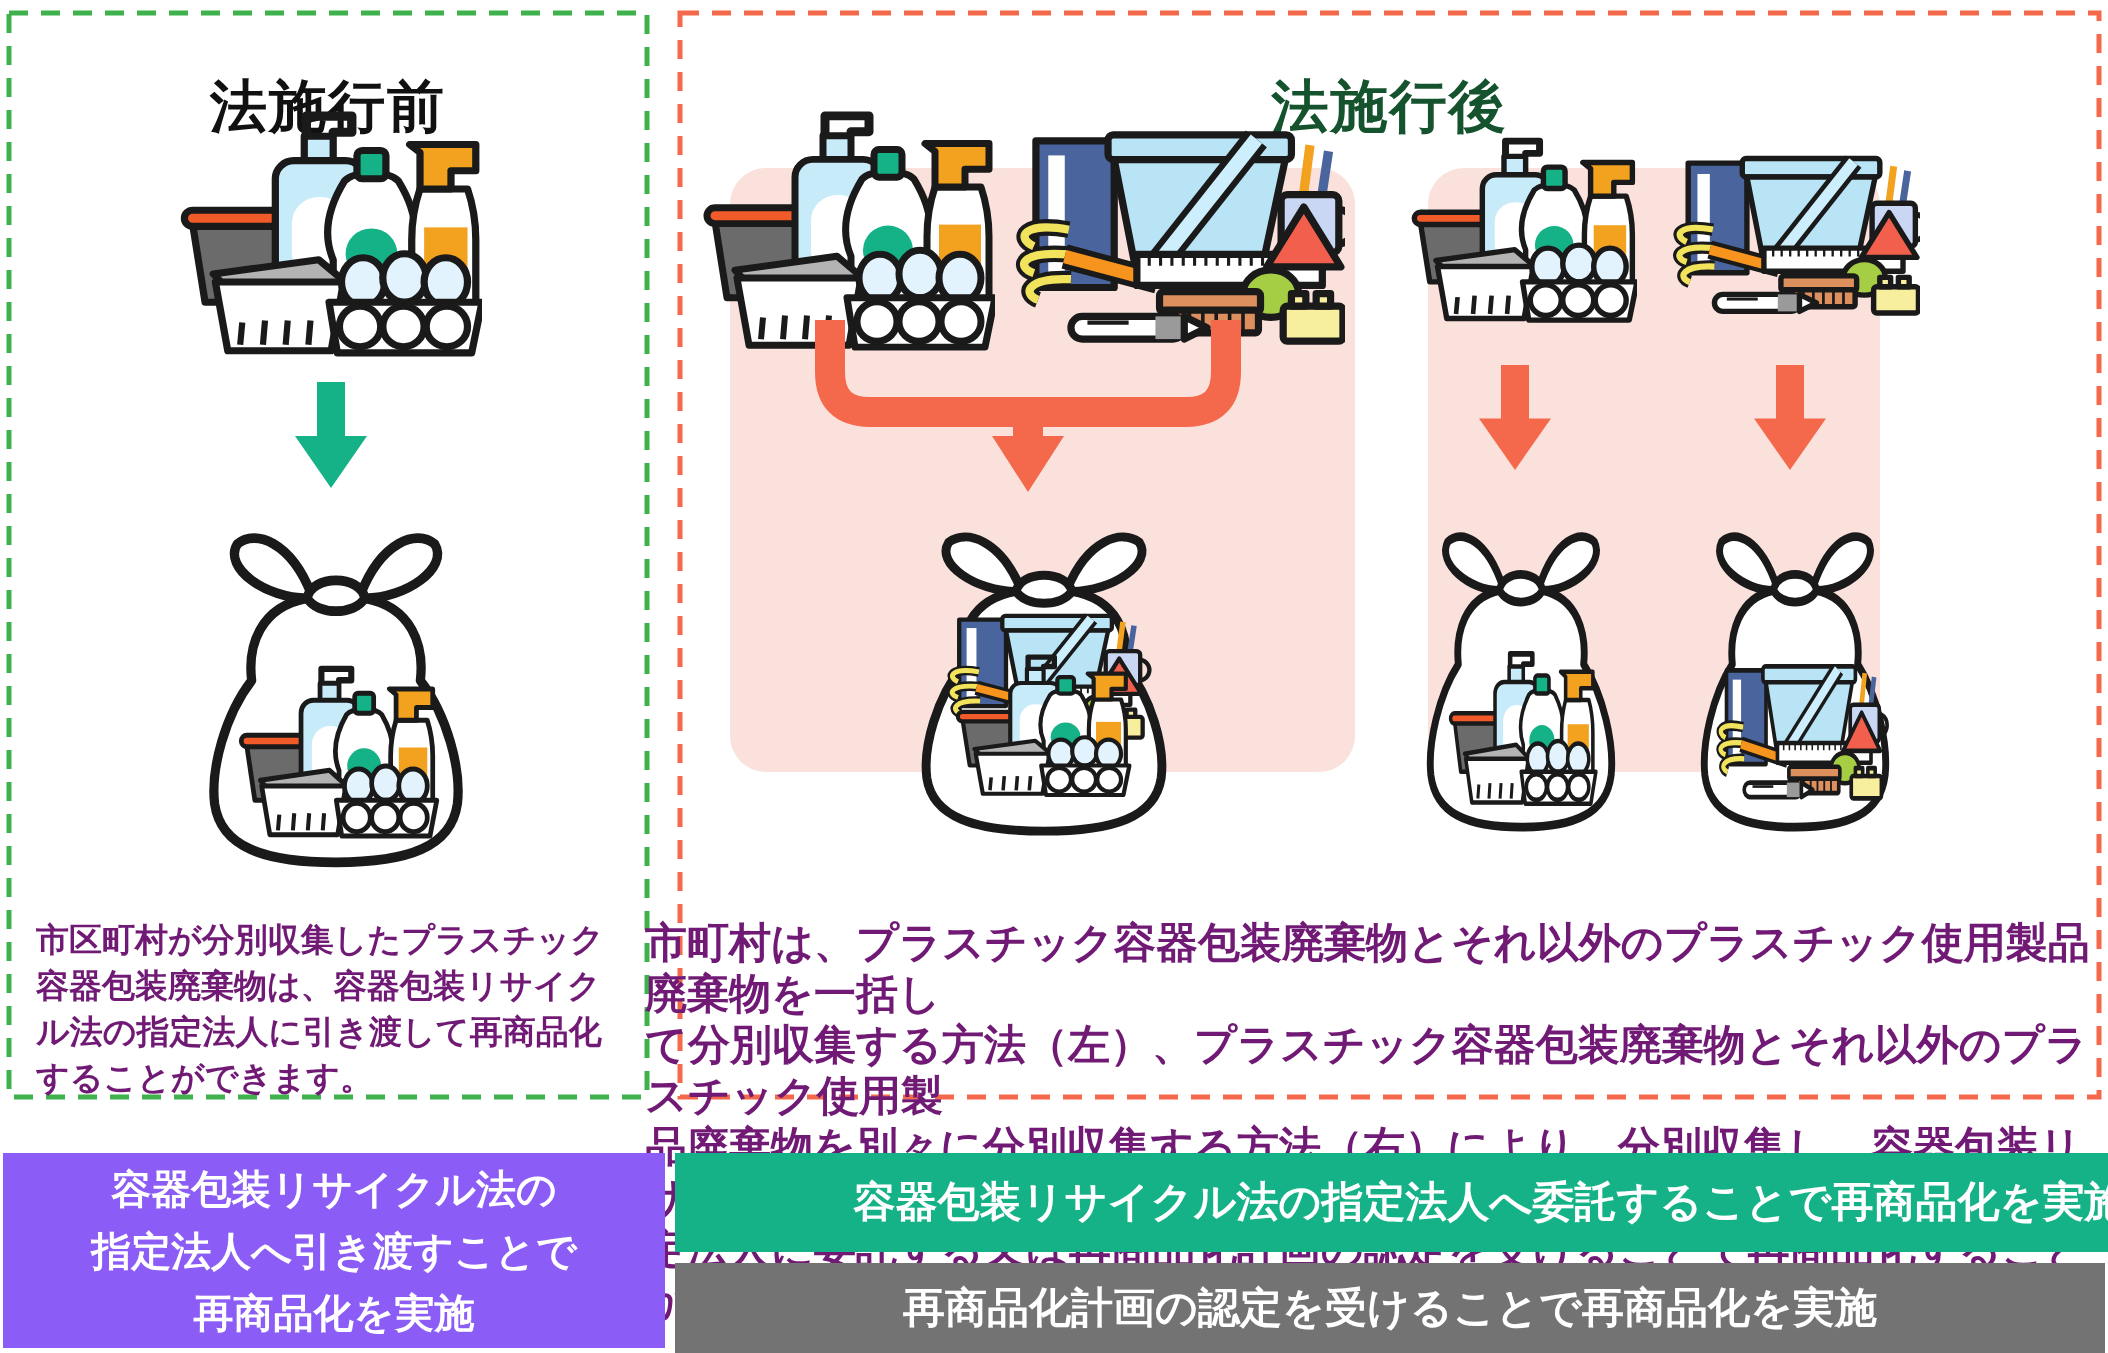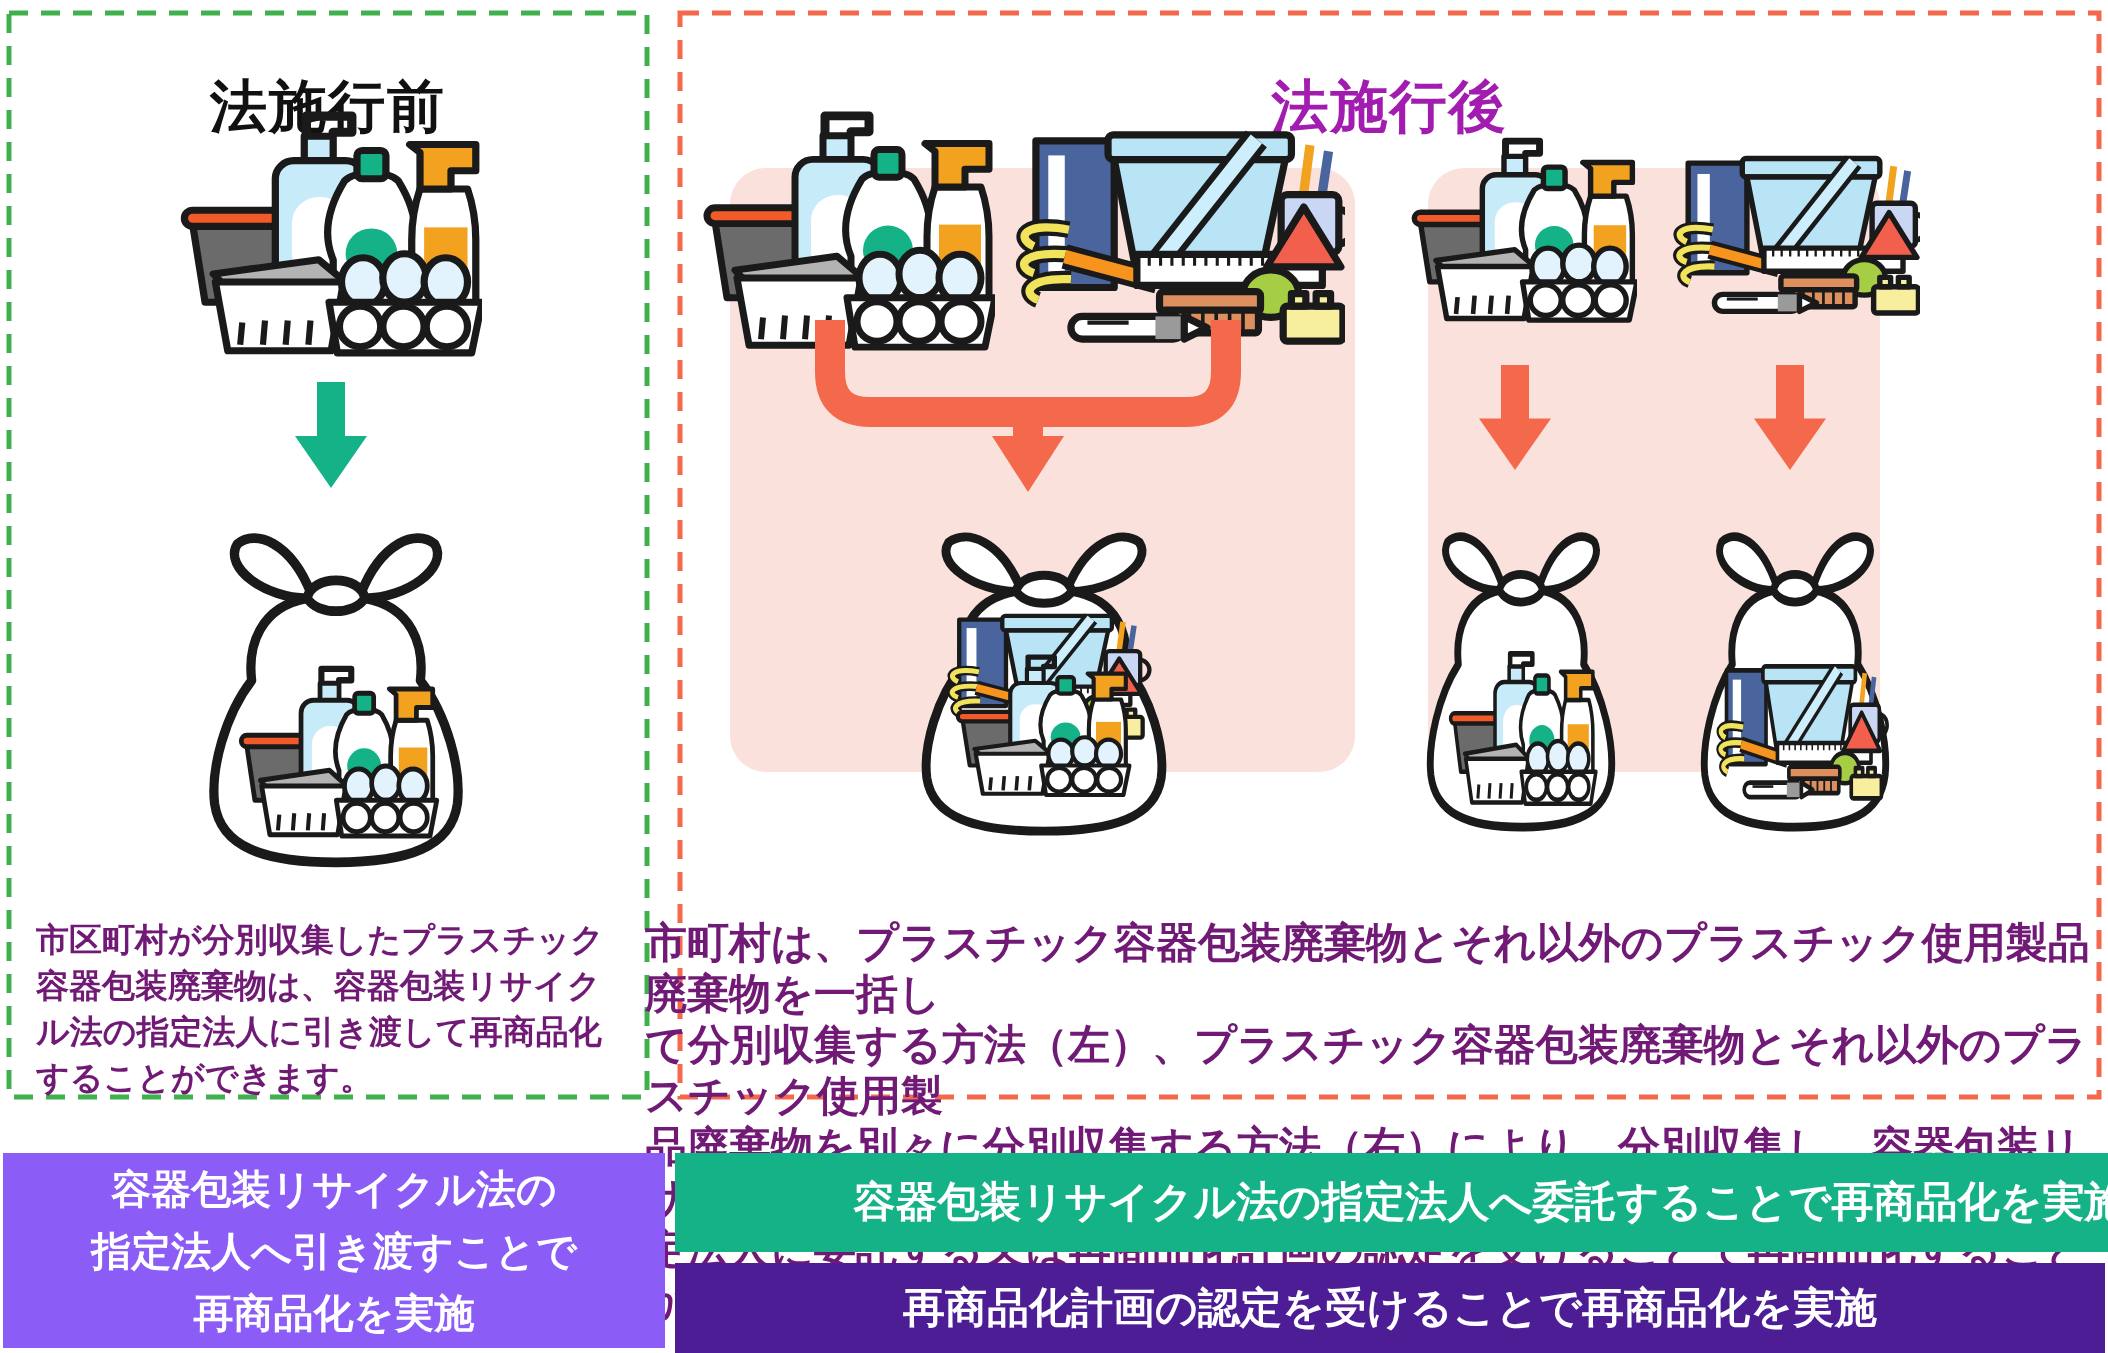--- a/index.html
+++ b/index.html
@@ -2,31 +2,31 @@
 <html><head>
 <meta charset="utf-8">
 <style>
   html,body{margin:0;padding:0;background:#fff;}
   .stage{position:relative;width:2108px;height:1353px;background:#fff;overflow:hidden;
          font-family:Liberation Serif, serif;color:#111;}
   .abs{position:absolute;}
   svg.abs{display:block;}
   .panel-title{position:absolute;text-align:center;font-size:57px;font-weight:800;letter-spacing:2px;}
   .title-before{left:6px;top:22px;width:644px;color:#111;}
-  .title-after{left:677px;top:22px;width:1425px;color:#a21caf;}
+  .title-after{left:677px;top:22px;width:1425px;color:#14532d;}
   .pink-zone{position:absolute;background:#fbe1dc;border-radius:36px;}
   .desc{position:absolute;font-weight:700;color:#701a75;white-space:pre-line;}
   .desc-before{left:36px;top:884px;width:590px;font-size:33px;line-height:46px;}
   .desc-after{left:645px;top:876px;width:1445px;font-size:42px;line-height:51px;}
   .bar{position:absolute;color:#fff;font-weight:800;text-align:center;white-space:pre-line;}
   .bar-left{left:3px;top:1153px;width:662px;height:195px;background:#8b5cf6;
             font-size:40px;line-height:62px;padding-top:6px;box-sizing:border-box;}
   .bar-right-top{left:675px;top:1153px;width:1630px;height:99px;background:#15b287;
                  font-size:42px;line-height:99px;}
-  .bar-right-bottom{left:675px;top:1263px;width:1430px;height:90px;background:#4c1d95;
+  .bar-right-bottom{left:675px;top:1263px;width:1430px;height:90px;background:#737373;
                     font-size:42px;line-height:90px;}
   .arrow-green{fill:#15b287;}
   .arrow-salmon{fill:#f4694c;}
 </style>
 </head>
 <body>
 
 <div class="stage">
 
   <svg width="0" height="0" style="position:absolute" aria-hidden="true">

